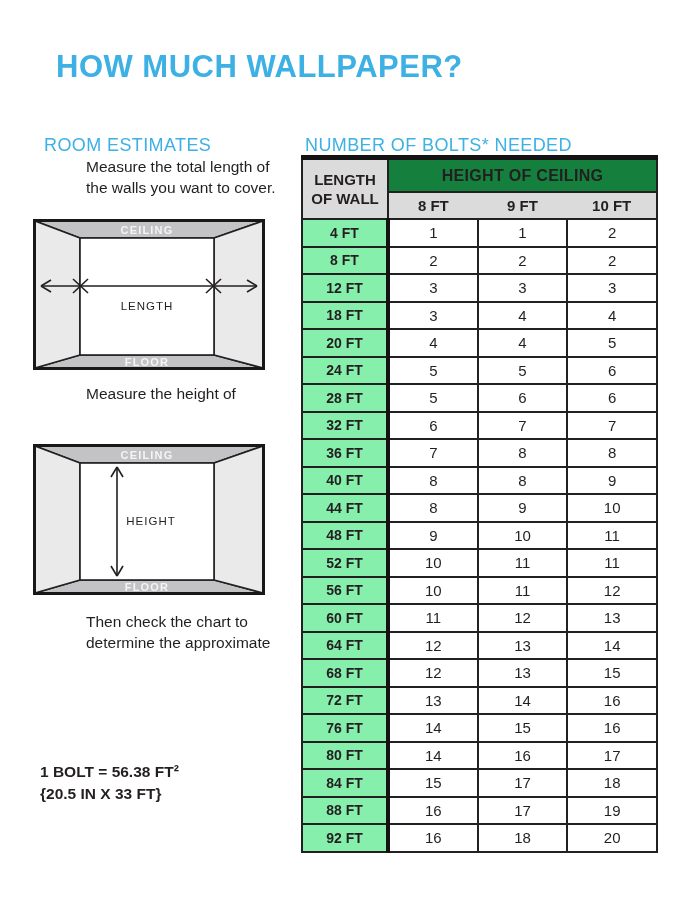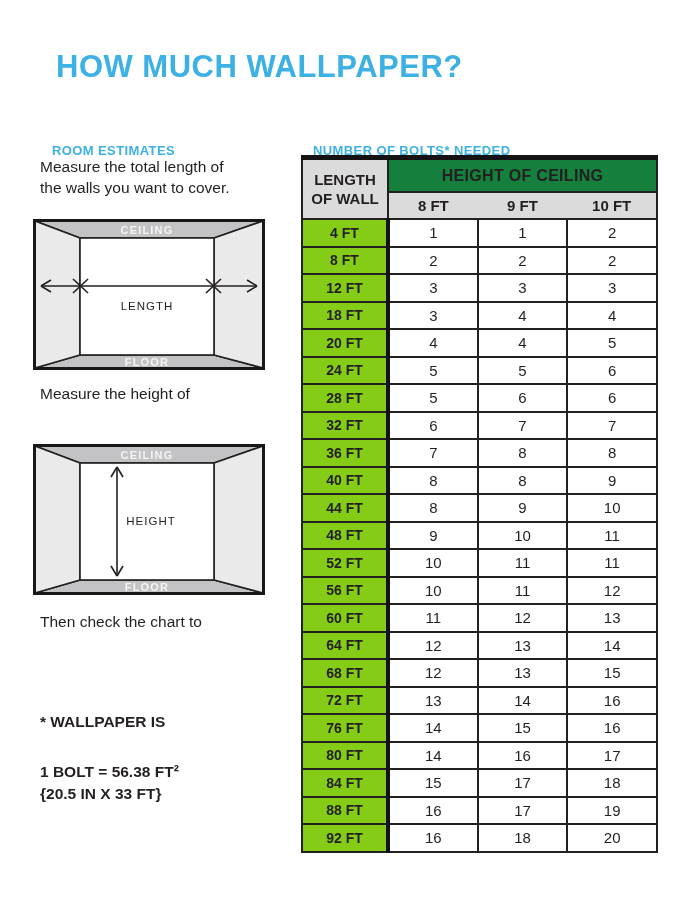--- a/index.html
+++ b/index.html
@@ -9,27 +9,27 @@
     -webkit-font-smoothing:antialiased;
   }
   .abs{position:absolute;}
 
   
   .page-title{
     left:40px;top:33px;font-size:31px;font-weight:bold;letter-spacing:.5px;
     color:#3DB0E4;margin:16px;
   }
   .section-heading{
-    font-size:13px;font-weight:bold;letter-spacing:.4px;color:#3DB0E4;margin:12px;
+    font-size:18px;font-weight:normal;letter-spacing:.4px;color:#3DB0E4;margin:4px;
   }
   .room-heading{left:40px;top:131px;}
   .table-heading{left:301px;top:131px;width:357px;text-align:left;}
 
   
-  .para{font-size:15.5px;line-height:21px;color:#231F20;}
+  .para{font-size:15.5px;line-height:21px;color:#231F20;margin-left:46px;}
   .para-length{left:40px;top:156px;}
   .para-height{left:40px;top:383px;}
   .para-chart{left:40px;top:611px;}
   .note{left:40px;top:711px;font-size:15.5px;line-height:21px;font-weight:bold;}
   .note .indent{padding-left:9px;}
   .bolt-info{left:40px;top:761px;font-size:15.5px;line-height:22px;font-weight:bold;}
 
   
   .diagram-1{left:33px;top:219px;}
   .diagram-2{left:33px;top:444px;}
@@ -48,21 +48,21 @@
   th.wall-head{
     width:84px;background:#DBDBDB;border-right:4px solid #141212;
     font-size:15px;line-height:19px;font-weight:bold;
   }
   th.group-head{background:#15803d;font-size:16px;font-weight:bold;letter-spacing:.3px;height:31px;}
   tr.sub-head th{
     background:#DBDBDB;border-left:none;border-right:none;
     font-size:15px;font-weight:bold;height:25px;width:89px;
   }
   tbody th.wall-cell{
-    background:#84cc16;border-right:4px solid #141212;
+    background:#86efac;border-right:4px solid #141212;
     font-size:14px;font-weight:bold;height:25.5px;
   }
   tbody td{font-size:15px;font-weight:normal;height:25.5px;}
 </style>
 </head>
 <body>
 
 <h1 class="abs page-title">HOW MUCH WALLPAPER?</h1>
 
 <h2 class="abs section-heading room-heading">ROOM ESTIMATES</h2>
@@ -113,24 +113,24 @@
     <line x1="84" y1="132" x2="78" y2="122"></line>
     <line x1="84" y1="132" x2="90" y2="122"></line>
   </g>
   <text class="diag-label" x="114" y="14.5" font-size="11" font-weight="bold" letter-spacing="1.2" fill="#F4F4F4" text-anchor="middle">CEILING</text>
   <text class="diag-label" x="114" y="146.5" font-size="11" font-weight="bold" letter-spacing="1.2" fill="#F4F4F4" text-anchor="middle">FLOOR</text>
   <text class="diag-label" x="118" y="81" font-size="11.5" letter-spacing="1" fill="#231F20" text-anchor="middle">HEIGHT</text>
 </svg>
 
 <div class="abs para para-chart">
   <div>Then check the chart to</div>
+  <div>determine the approximate</div>
 </div>
 
 <div class="abs note">
-  <div>* WALLPAPER IS</div>
 </div>
 
 <div class="abs bolt-info">
   <div>1 BOLT = 56.38 FT²</div>
   <div>{20.5 IN X 33 FT}</div>
 </div>
 
 <h2 class="abs section-heading table-heading">NUMBER OF BOLTS* NEEDED</h2>
 
 <div class="abs bolts-table-wrap">

